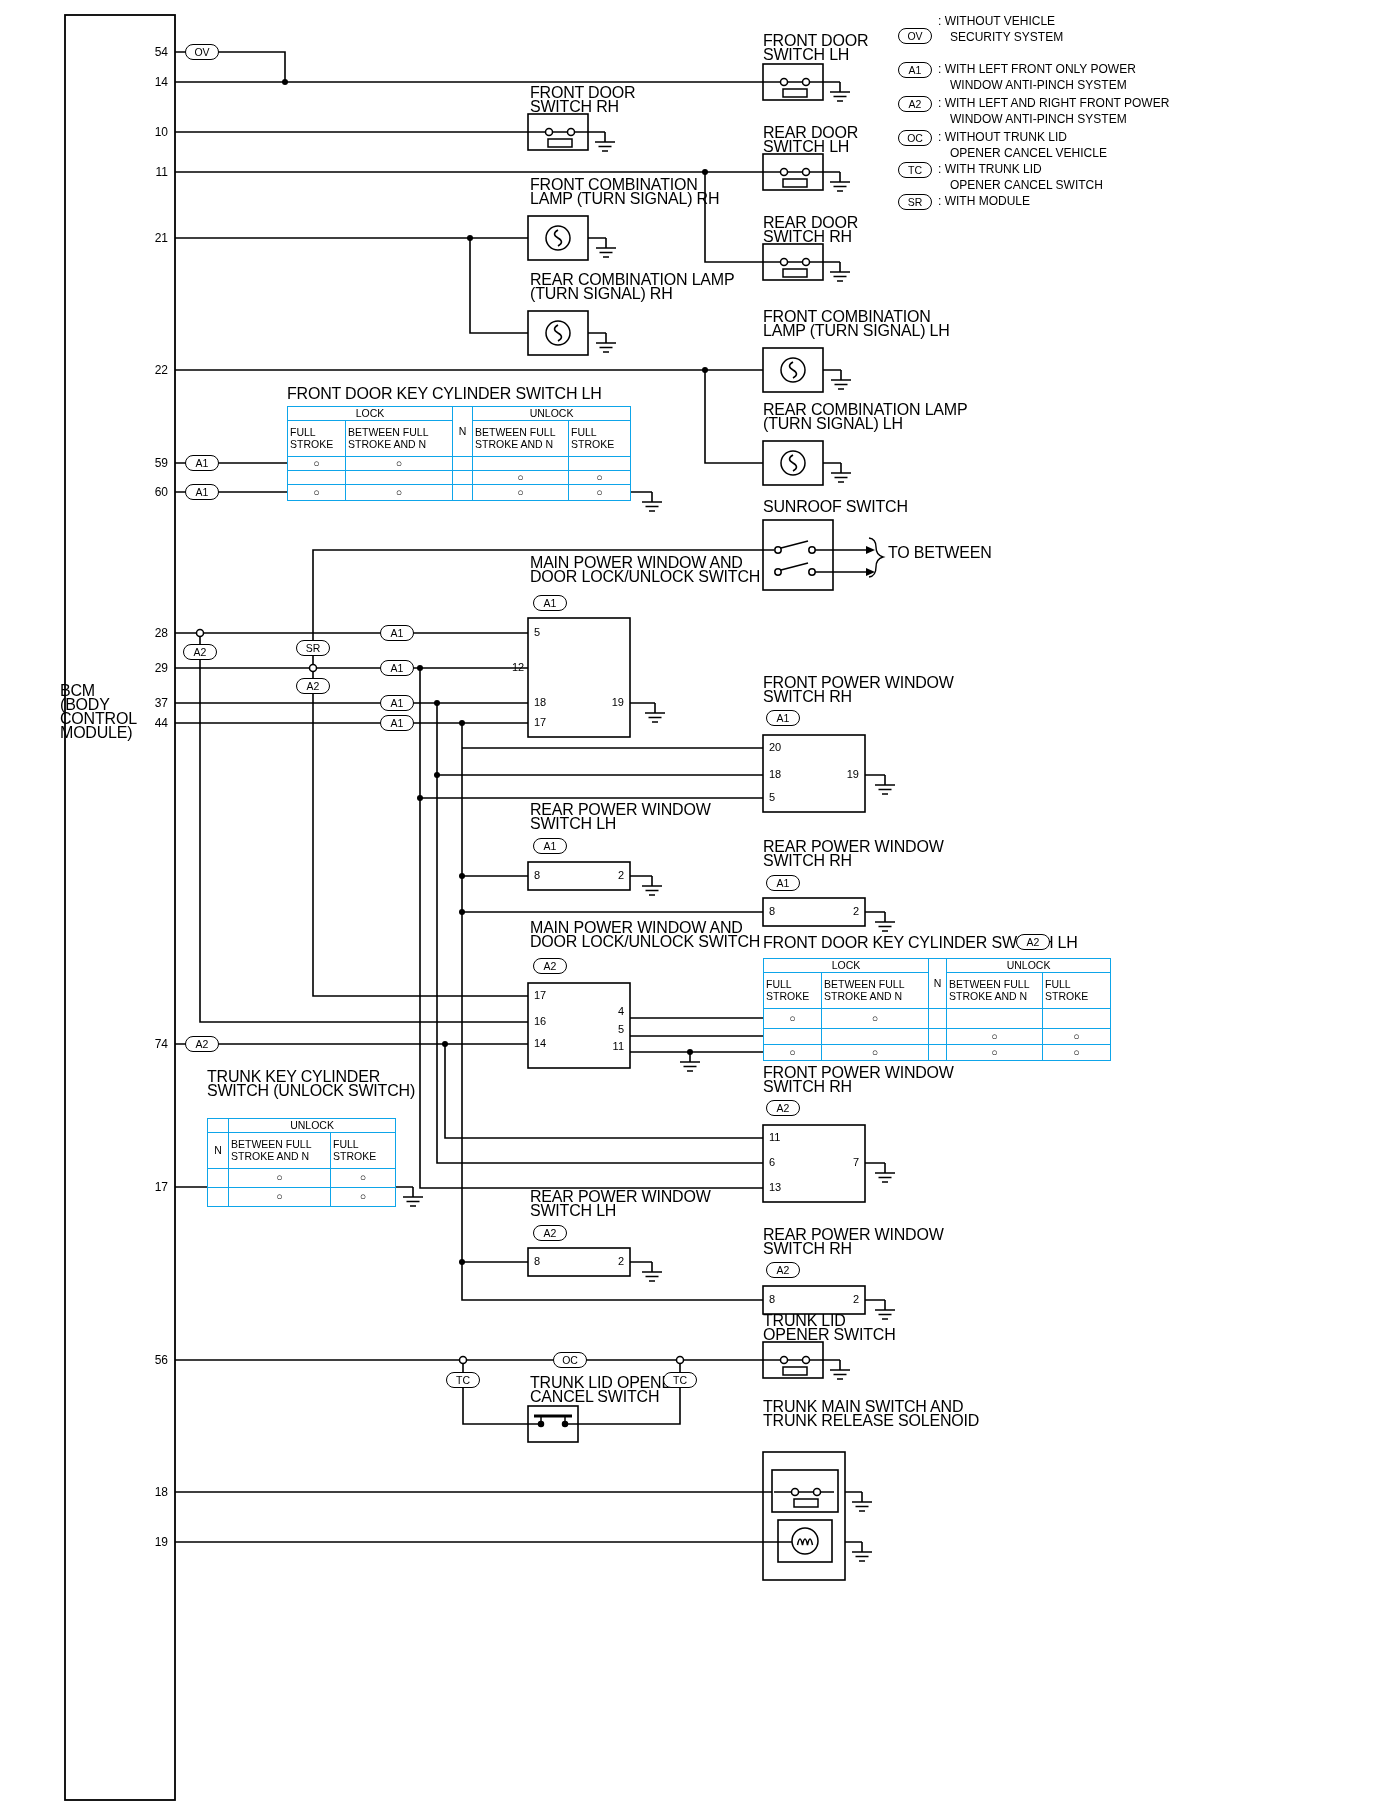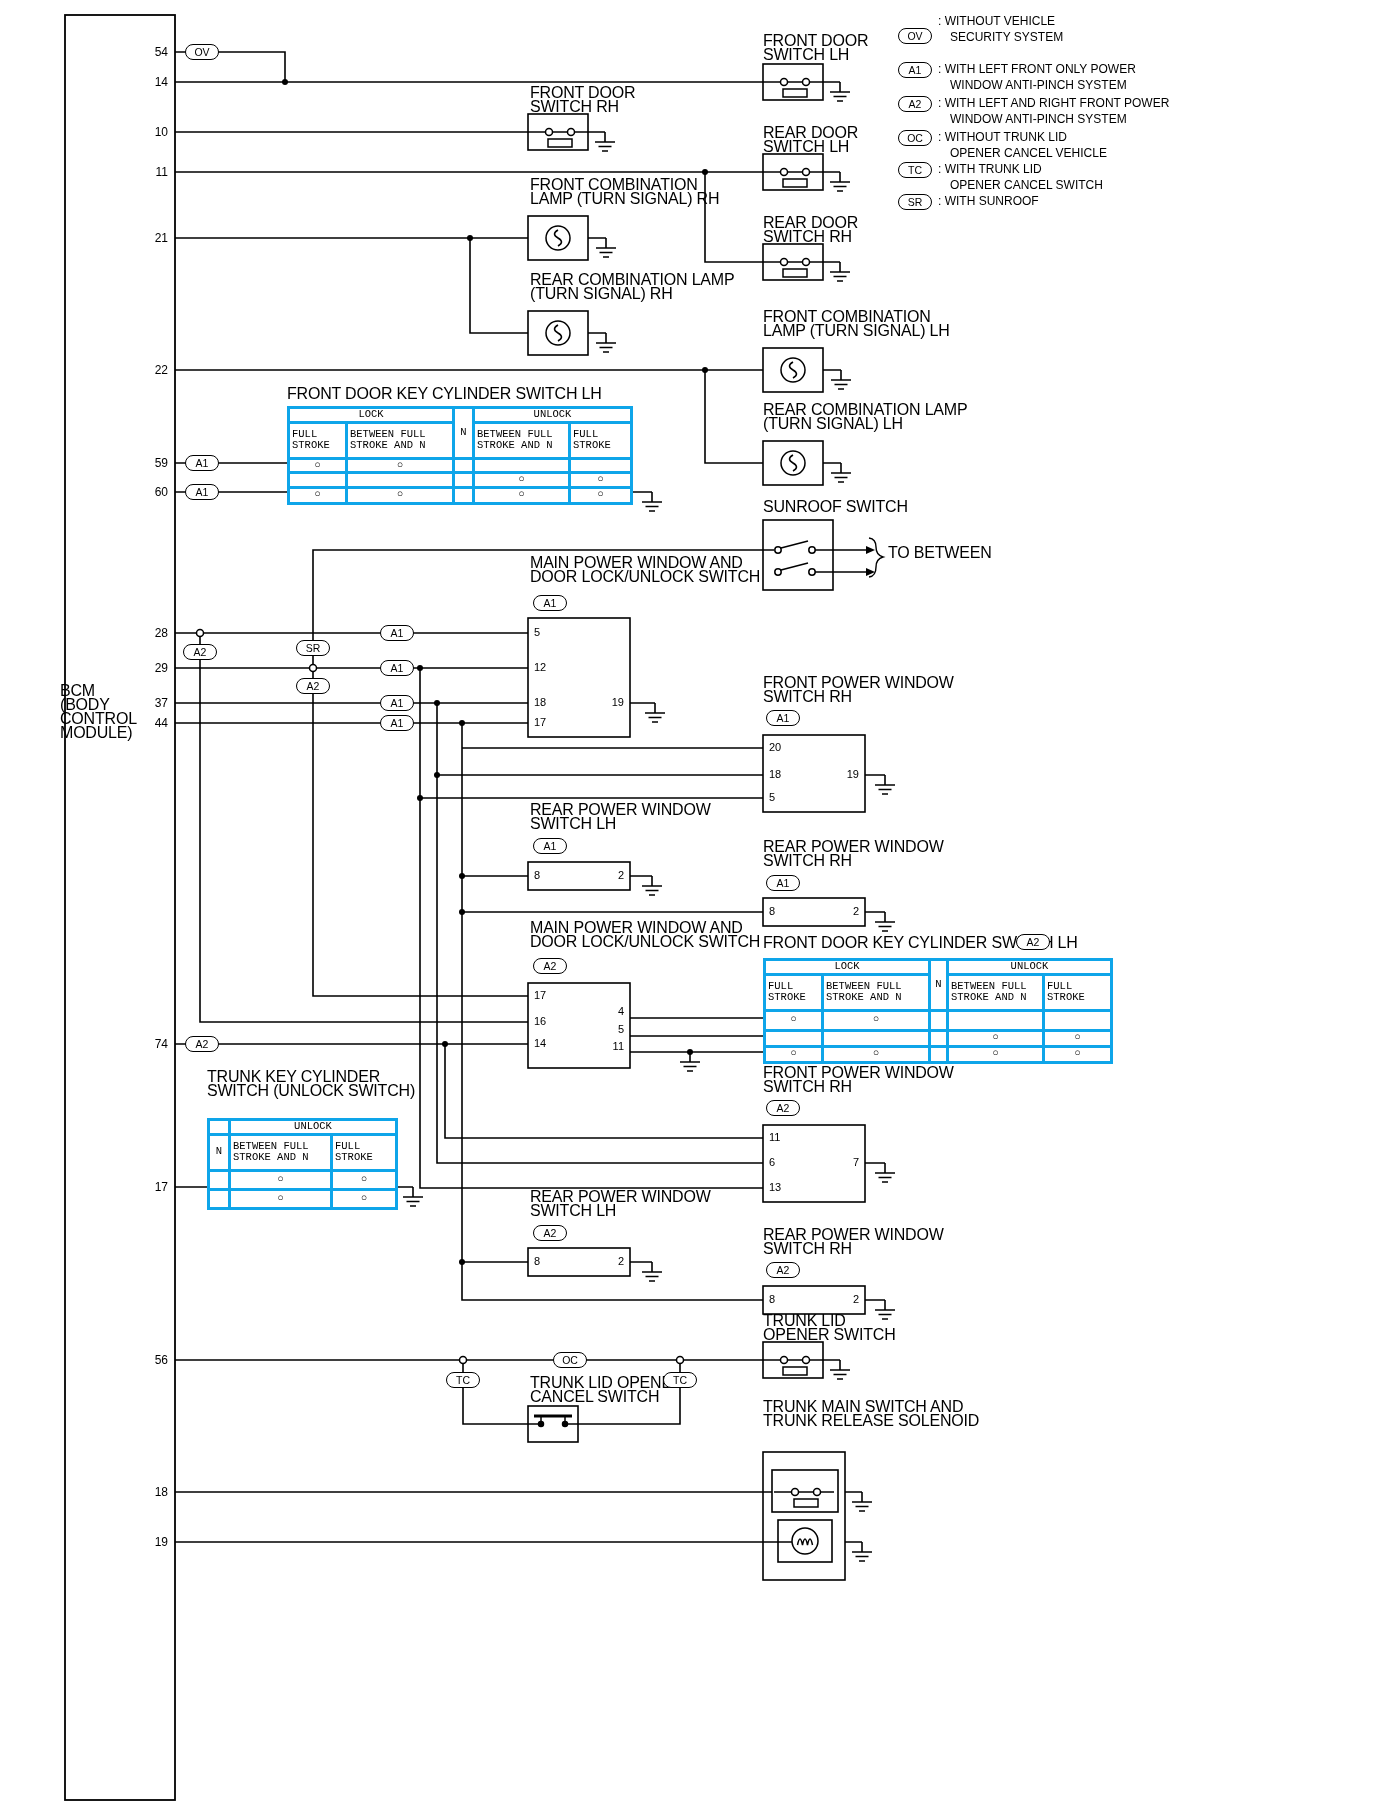--- a/index.html
+++ b/index.html
@@ -8,22 +8,22 @@
   #stage svg{position:absolute;left:0;top:0;}
   .lbl{position:absolute;font-size:16px;line-height:14px;white-space:pre-line;letter-spacing:-0.2px;}
   .pin{position:absolute;width:32px;left:136px;text-align:right;font-size:12px;line-height:14px;}
   .sp{position:absolute;font-size:11px;line-height:12px;}
   .spr{position:absolute;font-size:11px;line-height:12px;text-align:right;}
   .badge{position:absolute;width:34px;height:16px;border:1.5px solid #000;border-radius:9px;
          background:#fff;font-size:10.5px;line-height:14px;text-align:center;box-sizing:border-box;}
   .legend-text{position:absolute;font-size:12px;line-height:16px;white-space:pre-line;
                padding-left:12px;text-indent:-12px;width:280px;}
   table.grid{position:absolute;border-collapse:collapse;table-layout:fixed;background:#fff;}
-  table.grid td{border:3px solid #0ea5e9;padding:0 2px;font-size:10.5px;line-height:11.5px;
-                vertical-align:middle;overflow:hidden;font-family:Liberation Mono, monospace;}
+  table.grid td{border:1px solid #0ea5e9;padding:0 2px;font-size:10.5px;line-height:11.5px;
+                vertical-align:middle;overflow:hidden;}
   td.c{text-align:center;}
   td.h{text-align:left;vertical-align:top;padding-top:2px;white-space:pre-line;}
   td.ct{text-align:center;font-size:14px;line-height:1;font-weight:400;}
 </style>
 </head>
 <body>
 
 <div id="stage">
 
 <svg width="1392" height="1808" viewBox="0 0 1392 1808">
@@ -255,21 +255,21 @@
 <div class="lbl" style="left:763px;top:1228px">REAR POWER WINDOW
 SWITCH RH</div>
 <div class="lbl" style="left:763px;top:1314px">TRUNK LID
 OPENER SWITCH</div>
 <div class="lbl" style="left:530px;top:1376px">TRUNK LID OPENER
 CANCEL SWITCH</div>
 <div class="lbl" style="left:763px;top:1400px">TRUNK MAIN SWITCH AND
 TRUNK RELEASE SOLENOID</div>
 
 <span class="sp" style="left:534px;top:626px">5</span>
-<span class="sp" style="left:534px;top:661px">12</span>
+<span class="sp" style="left:512px;top:661px">12</span>
 <span class="sp" style="left:534px;top:696px">18</span>
 <span class="sp" style="left:534px;top:716px">17</span>
 <span class="spr" style="left:604px;top:696px;width:20px">19</span>
 <span class="sp" style="left:769px;top:741px">20</span>
 <span class="sp" style="left:769px;top:768px">18</span>
 <span class="sp" style="left:769px;top:791px">5</span>
 <span class="spr" style="left:839px;top:768px;width:20px">19</span>
 <span class="sp" style="left:534px;top:869px">8</span>
 <span class="spr" style="left:608px;top:869px;width:16px">2</span>
 <span class="sp" style="left:769px;top:905px">8</span>
@@ -322,21 +322,21 @@
 <span class="badge" style="left:898px;top:96px">A2</span>
 <div class="legend-text" style="left:938px;top:95px">: WITH LEFT AND RIGHT FRONT POWER
 WINDOW ANTI-PINCH SYSTEM</div>
 <span class="badge" style="left:898px;top:130px">OC</span>
 <div class="legend-text" style="left:938px;top:129px">: WITHOUT TRUNK LID
 OPENER CANCEL VEHICLE</div>
 <span class="badge" style="left:898px;top:162px">TC</span>
 <div class="legend-text" style="left:938px;top:161px">: WITH TRUNK LID
 OPENER CANCEL SWITCH</div>
 <span class="badge" style="left:898px;top:194px">SR</span>
-<div class="legend-text" style="left:938px;top:193px">: WITH SUNROOF</div>
+<div class="legend-text" style="left:938px;top:193px">: WITH MODULE</div>
 
 <table class="grid" style="left:287px;top:406px;width:343px">
   <colgroup>
         <col style="width:58px">
         <col style="width:107px">
         <col style="width:20px">
         <col style="width:96px">
         <col style="width:62px">
       </colgroup>
   <tbody>

